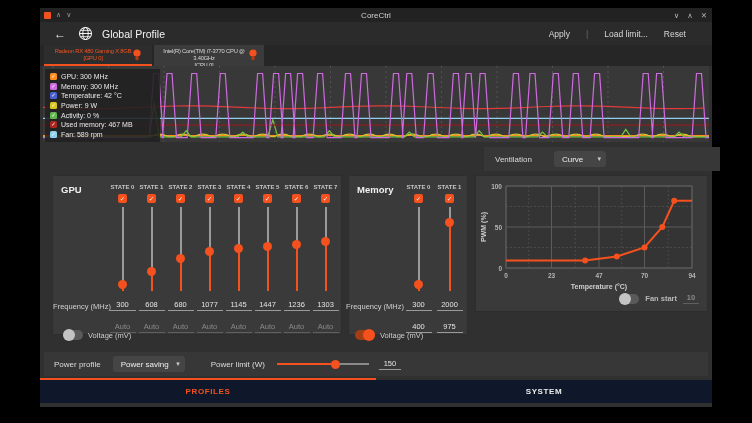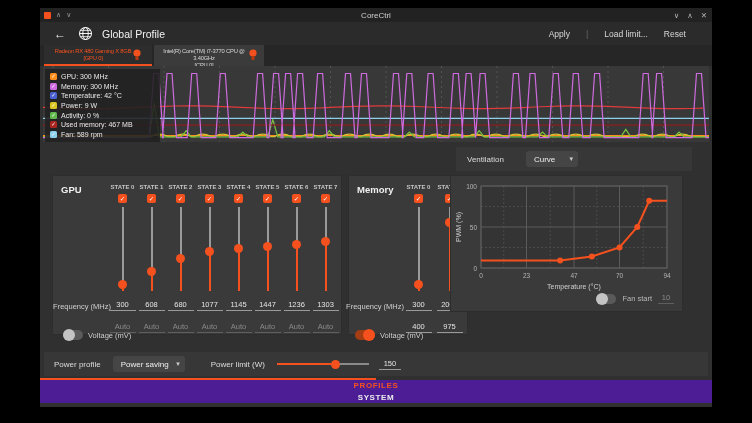--- a/index.html
+++ b/index.html
@@ -43,34 +43,34 @@
   .legend { position:absolute; left:2px; top:3px; width:115px; background:rgba(32,32,32,0.88);
             padding:3px 5px; }
   .legend-row { display:flex; align-items:center; height:9.6px; gap:4px; }
   .legend-check { width:7px; height:7px; border-radius:1.5px; color:#fff; font-size:5.5px;
                   line-height:7px; text-align:center; flex:0 0 auto; }
   .legend-label { font-size:7px; color:#e8e8e8; white-space:nowrap; }
 
   
   .strip { position:absolute; top:139px; height:24px; background:#373737; display:flex; align-items:center; }
   #strip-left { left:4px; width:424px; }
-  #strip-right { left:416px; width:236px; }
+  #strip-right { left:444px; width:236px; }
   .strip-label { font-size:8px; color:#dcdcdc; }
   #strip-left .strip-label { margin-left:10px; }
   #strip-right .strip-label { margin-left:11px; }
   .dropdown { position:relative; background:#454545; border-radius:3px; height:16px; display:flex;
               align-items:center; padding:0 16px 0 8px; margin-left:22px; min-width:52px; }
   .dropdown .dval { font-size:8px; color:#eee; white-space:nowrap; }
   .dropdown .caret { position:absolute; right:5px; top:4px; font-size:7px; color:#ccc; }
 
   
   .panel { position:absolute; background:#3a3a3a; border:1px solid #2d2d2d; }
   #gpu-panel { left:12px; top:167px; width:290px; height:160px; }
   #mem-panel { left:308px; top:167px; width:120px; height:160px; }
-  #vent-panel { left:410px; top:167px; width:233px; height:137px; }
+  #vent-panel { left:435px; top:167px; width:233px; height:137px;font-weight:bold; }
   .panel-title { position:absolute; left:8px; top:8px; font-size:9.5px; font-weight:bold; color:#f0f0f0; }
   .cols { position:absolute; top:5px; }
   #gpu-panel .cols { left:55px; width:232px; }
   #mem-panel .cols { left:54px; width:62px; }
   .crow { display:flex; }
   .st-col { display:flex; align-items:center; justify-content:center; }
   #gpu-panel .st-col { width:29px; }
   #mem-panel .st-col { width:31px; }
   .row-head { height:11px; }
   .row-head .st-col { font-size:6px; font-weight:bold; color:#c6c6c6; white-space:nowrap; }
@@ -115,21 +115,21 @@
   .power-row .dropdown { margin-left:12px; min-width:70px; }
   .plimit-label { margin-left:26px; font-size:8px; color:#dcdcdc; white-space:nowrap; }
   .hslider { position:relative; margin-left:12px; width:92px; height:2px; background:#8a8a8a; }
   .hfill { position:absolute; left:0; top:0; height:2px; background:#f4511e; }
   .hknob { position:absolute; top:-3.5px; width:9px; height:9px; margin-left:-4.5px; border-radius:50%;
            background:#f4511e; }
   .power-row .field { margin-left:10px; width:22px; }
 
   
   .bottom-ind { position:absolute; left:0; top:370px; width:336px; height:2px; background:#f4511e; }
-  .bottom-bar { position:absolute; left:0; top:372px; width:672px; height:23px; background:#4c1d95; display:flex;flex-direction:column; }
+  .bottom-bar { position:absolute; left:0; top:372px; width:672px; height:23px; background:#0f172a; display:flex; }
   .btab { flex:1; display:flex; align-items:center; justify-content:center; font-size:8px; font-weight:bold;
           letter-spacing:0.6px; }
   .btab.active { color:#f4511e; }
   .btab.inactive { color:#ececec; }
 </style>
 </head>
 <body>
 
 <div class="window">
 

